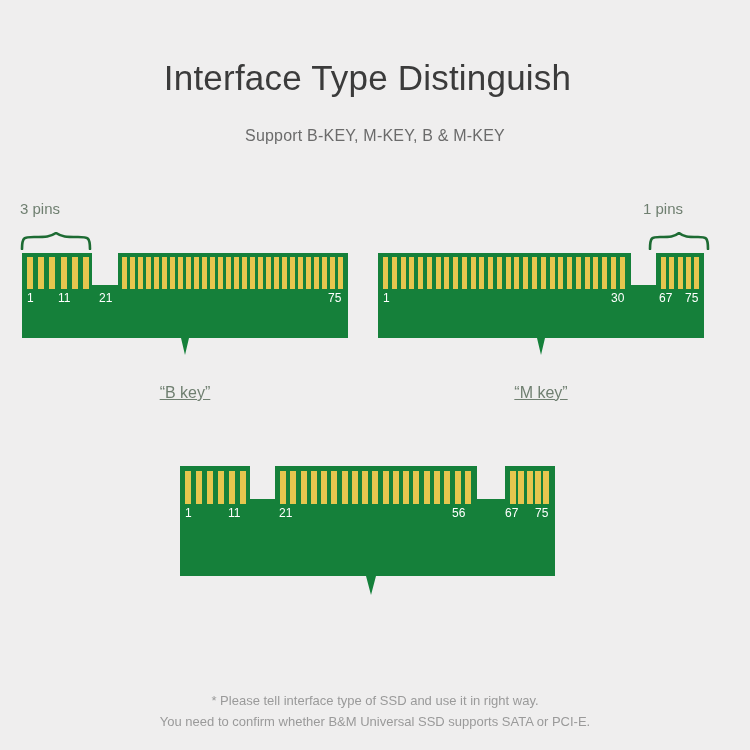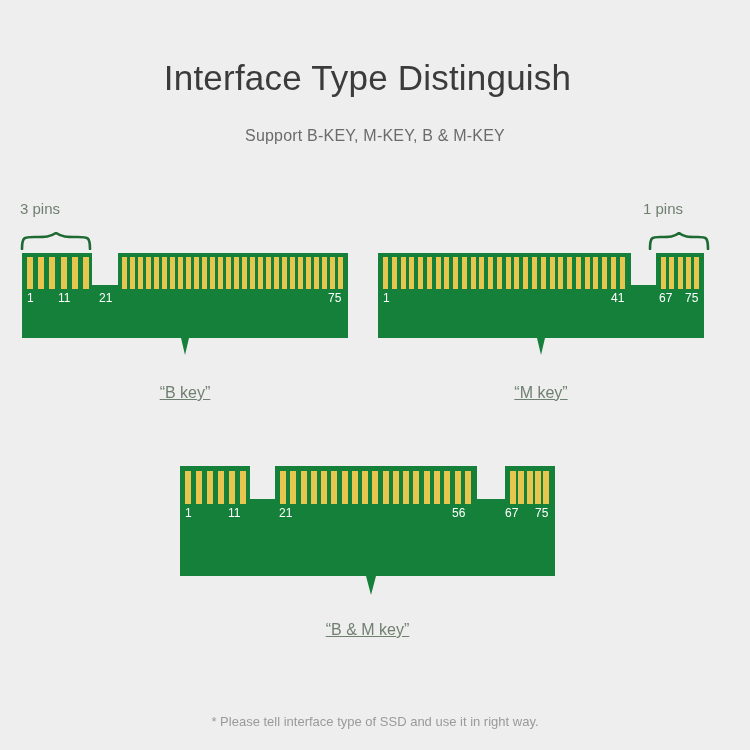--- a/index.html
+++ b/index.html
@@ -193,21 +193,21 @@
       <span class="pin" style="width:5px"></span>
         <span class="pin" style="width:5px"></span>
       <span class="pin" style="width:5px"></span>
         <span class="pin" style="width:5px"></span>
       <span class="pin" style="width:5px"></span>
         <span class="pin" style="width:5px"></span>
       <span class="pin" style="width:5px"></span>
         <span class="pin" style="width:5px"></span>
     </div>
     <div class="pin-label" style="left:5px;top:39px;">1</div>
-    <div class="pin-label" style="left:233px;top:39px;">41</div>
+    <div class="pin-label" style="left:233px;top:39px;">30</div>
 
     <div class="pin-group" style="left:283px;top:4px;width:38px;height:32px;">
       <span class="pin" style="width:5px"></span>
         <span class="pin" style="width:5px"></span>
       <span class="pin" style="width:5px"></span>
         <span class="pin" style="width:5px"></span>
       <span class="pin" style="width:5px"></span>
     </div>
     <div class="pin-label" style="left:281px;top:39px;">67</div>
     <div class="pin-label" style="left:307px;top:39px;">75</div>
@@ -268,19 +268,19 @@
       <span class="pin" style="width:6px"></span>
     </div>
     <div class="pin-label" style="left:325px;top:41px;">67</div>
     <div class="pin-label" style="left:355px;top:41px;">75</div>
   </div>
 
   <svg style="position:absolute;left:355px;top:575px;" width="32" height="21" viewBox="0 0 32 21">
     <polygon points="0,0 32,0 32,1 21,1 16,20 11,1 0,1" fill="#15803a"></polygon>
   </svg>
 
-  <div class="caption" style="left:180px;top:621px;width:375px;">“B &amp; M key”</div>
 
   <div class="footer">
     <div>* Please tell interface type of SSD and use it in right way.</div>
+    <div>You need to confirm whether B&amp;M Universal SSD supports SATA or PCI-E.</div>
   </div>
 
 </div>
 
 </body></html>

